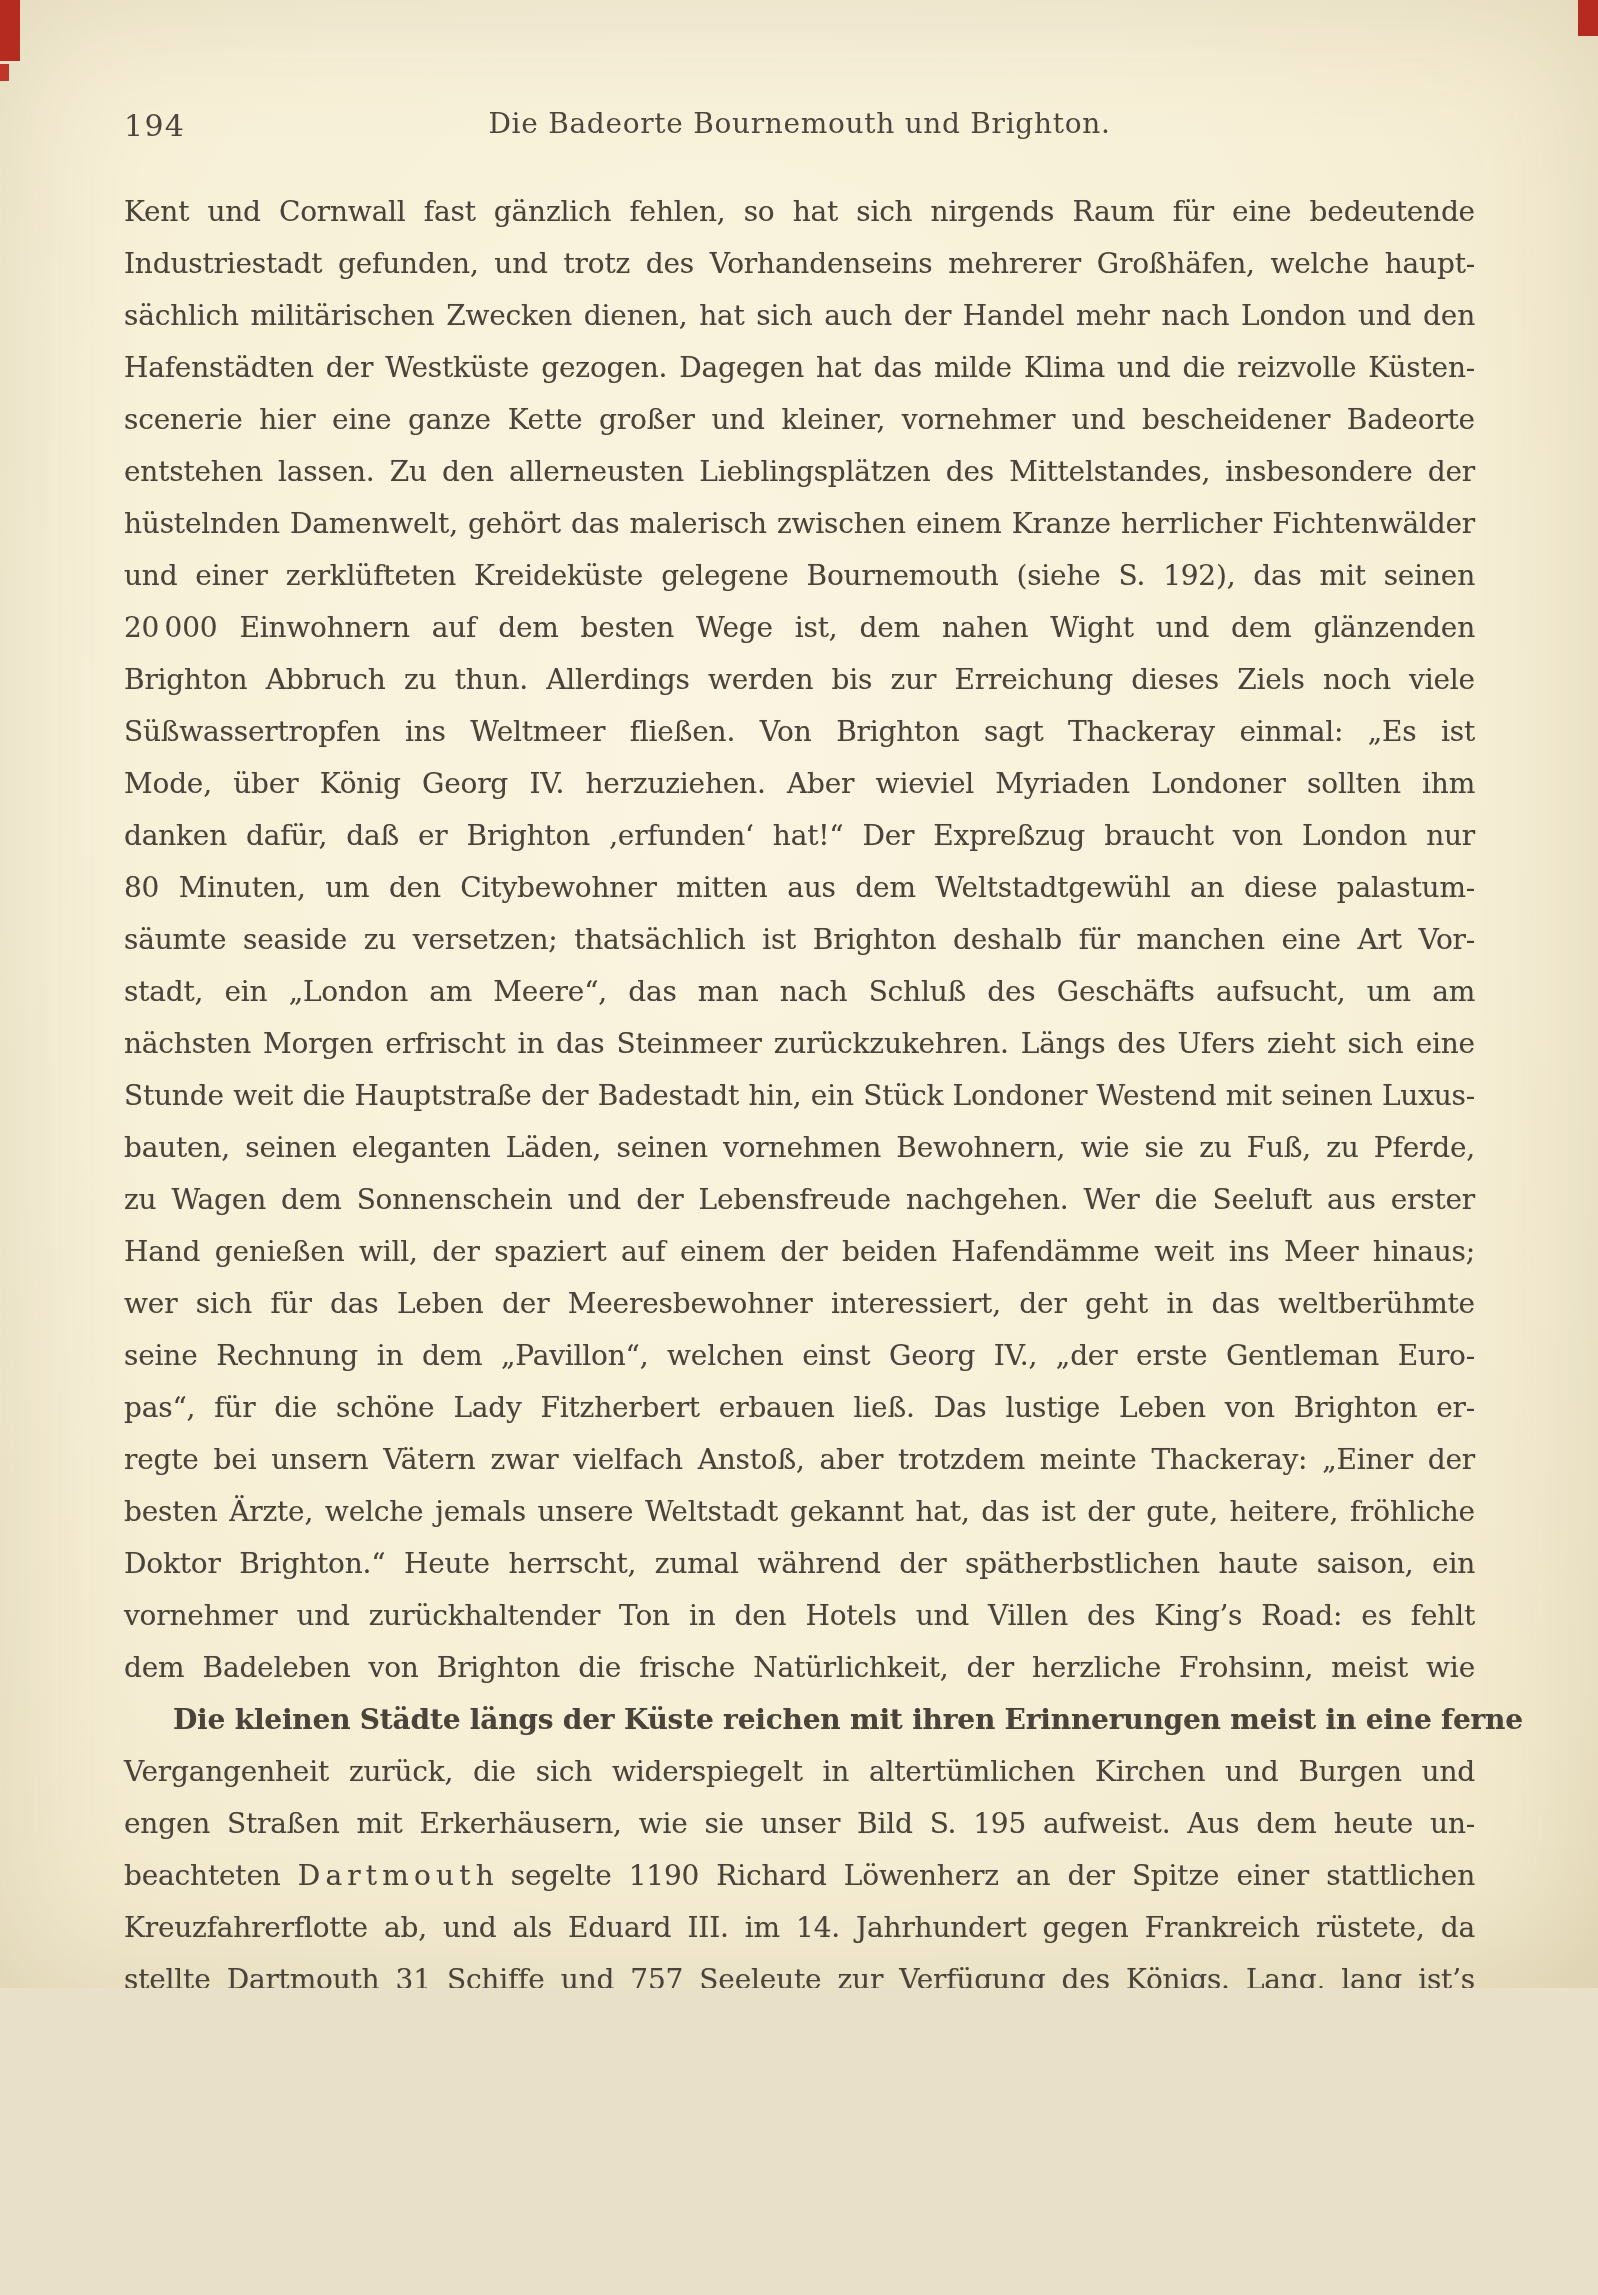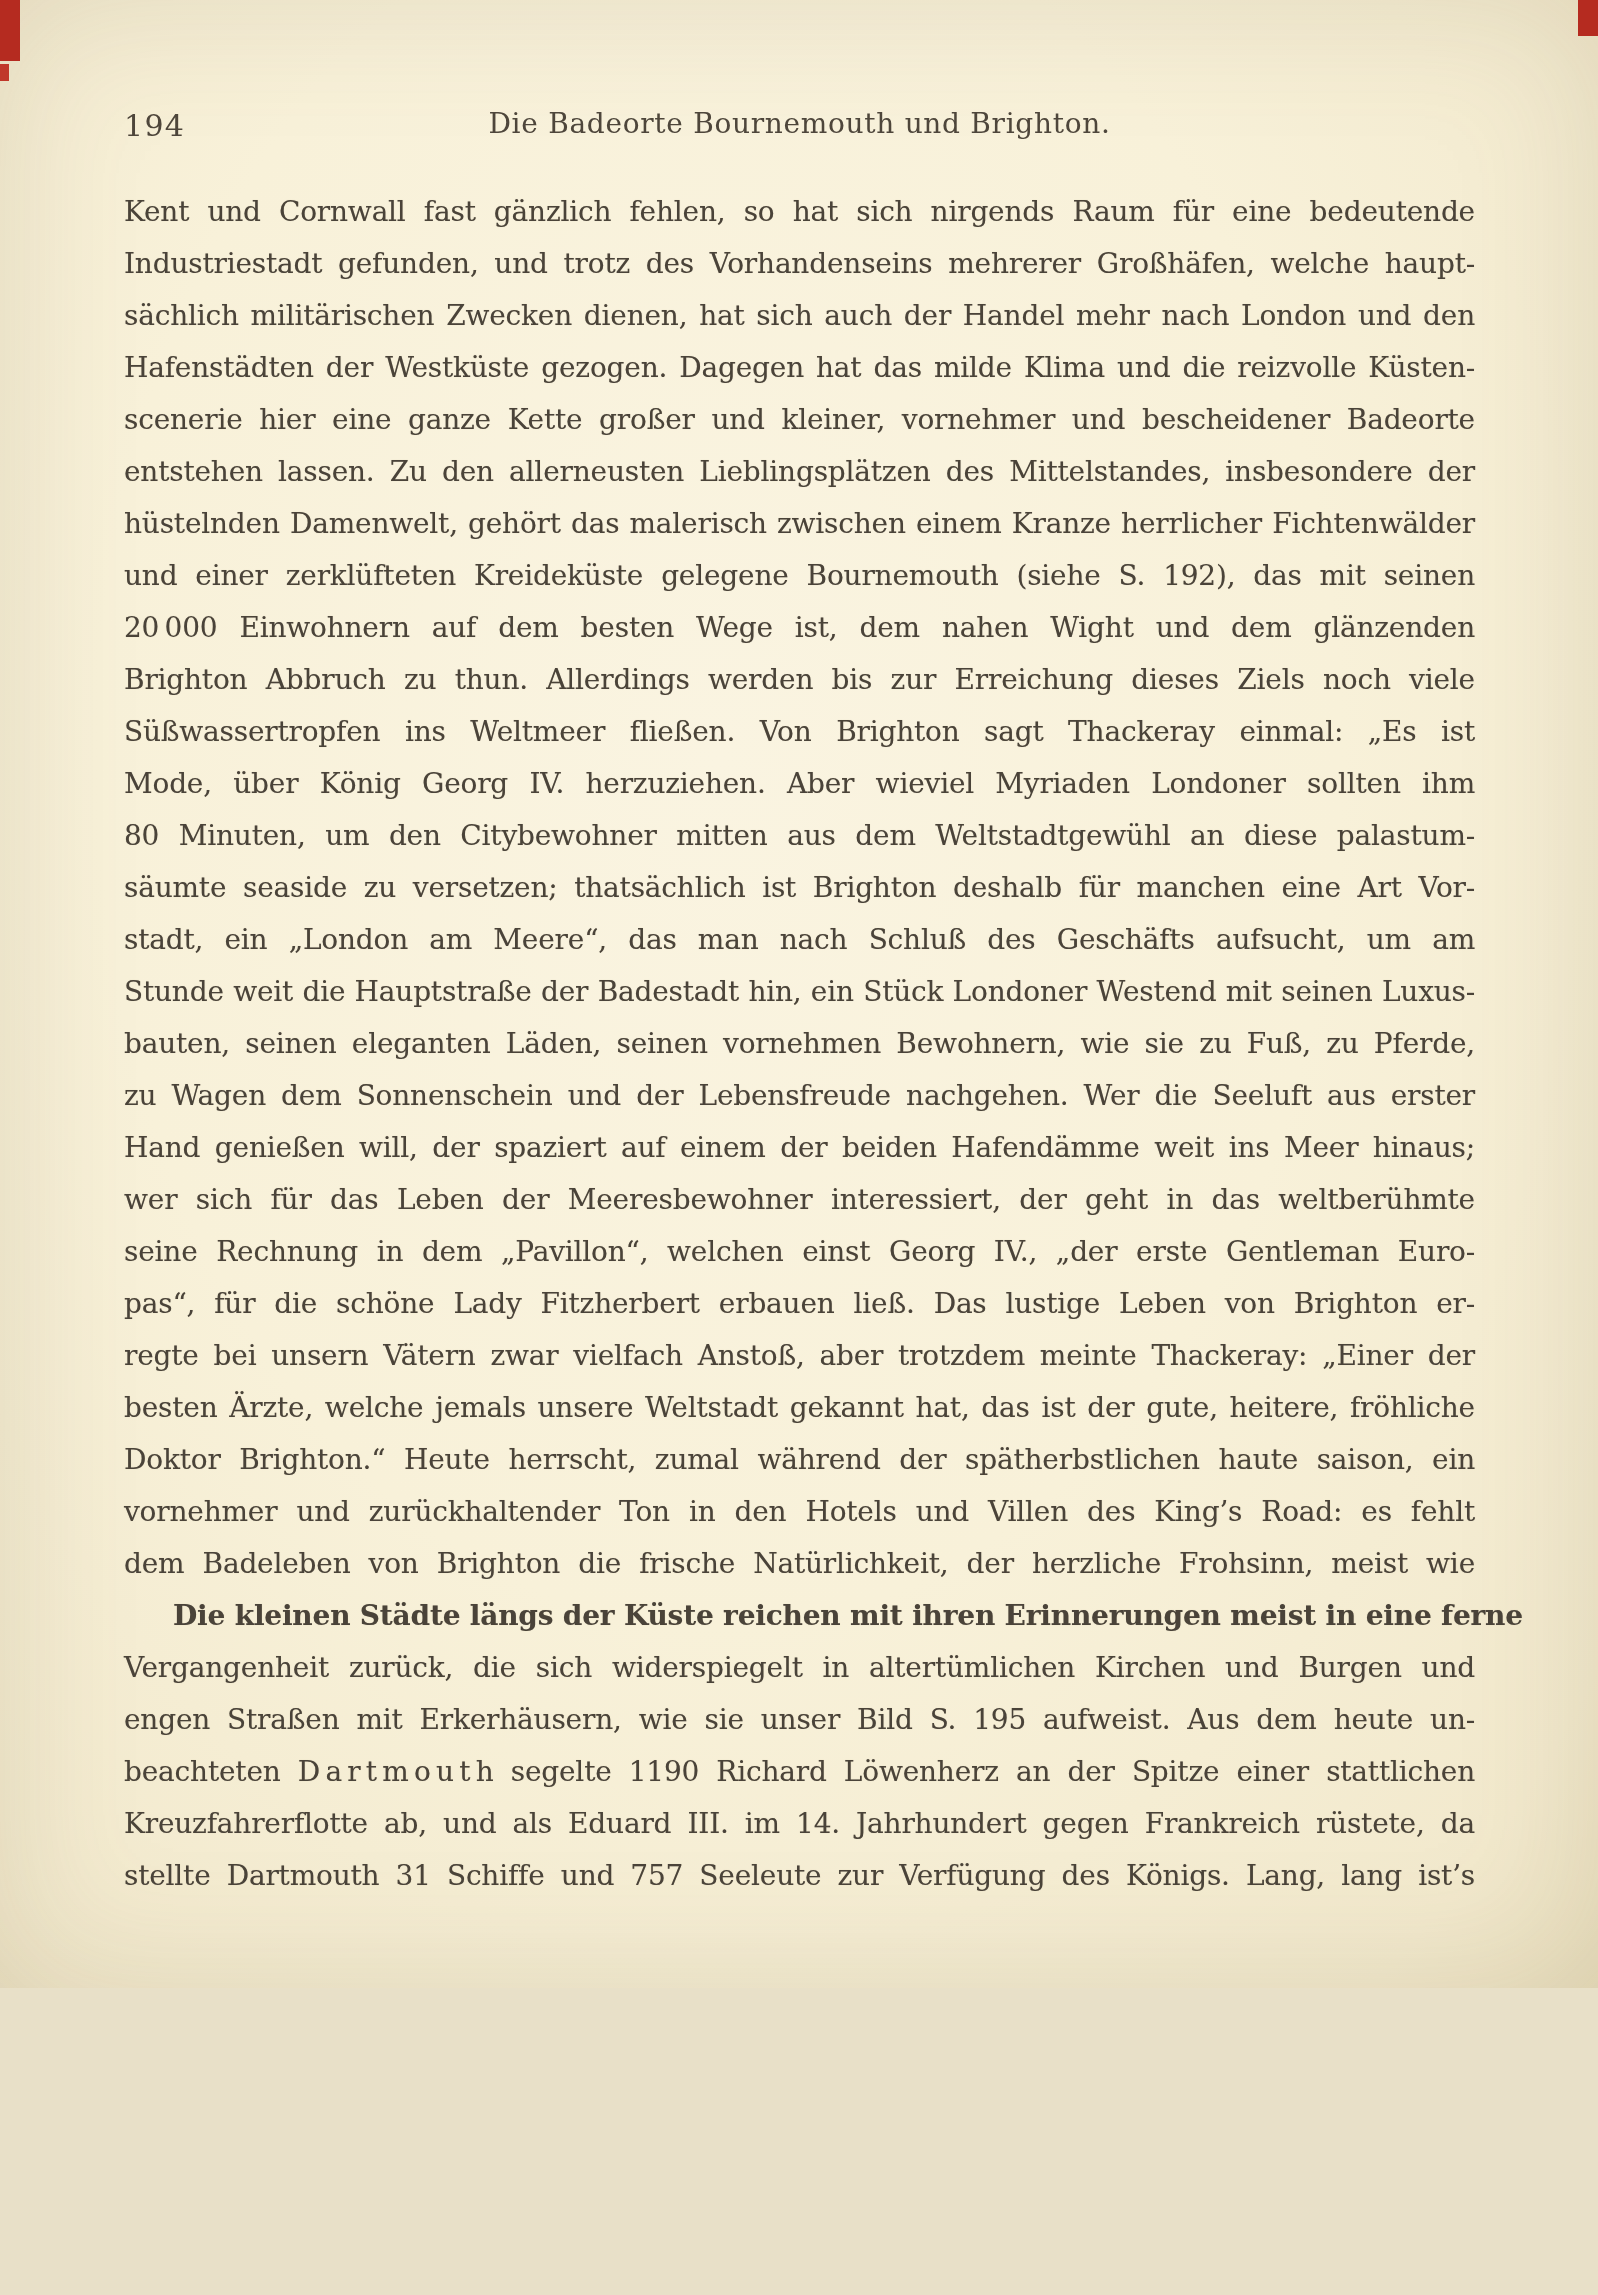--- a/index.html
+++ b/index.html
@@ -93,23 +93,25 @@
     <div class="line">sächlich militärischen Zwecken dienen, hat sich auch der Handel mehr nach London und den</div>
     <div class="line">Hafenstädten der Westküste gezogen. Dagegen hat das milde Klima und die reizvolle Küsten-</div>
     <div class="line">scenerie hier eine ganze Kette großer und kleiner, vornehmer und bescheidener Badeorte</div>
     <div class="line">entstehen lassen. Zu den allerneusten Lieblingsplätzen des Mittelstandes, insbesondere der</div>
     <div class="line">hüstelnden Damenwelt, gehört das malerisch zwischen einem Kranze herrlicher Fichtenwälder</div>
     <div class="line">und einer zerklüfteten Kreideküste gelegene Bournemouth (siehe S. 192), das mit seinen</div>
     <div class="line">20 000 Einwohnern auf dem besten Wege ist, dem nahen Wight und dem glänzenden</div>
     <div class="line">Brighton Abbruch zu thun. Allerdings werden bis zur Erreichung dieses Ziels noch viele</div>
     <div class="line">Süßwassertropfen ins Weltmeer fließen. Von Brighton sagt Thackeray einmal: „Es ist</div>
     <div class="line">Mode, über König Georg IV. herzuziehen. Aber wieviel Myriaden Londoner sollten ihm</div>
+    <div class="line">danken dafür, daß er Brighton ‚erfunden‘ hat!“ Der Expreßzug braucht von London nur</div>
     <div class="line">80 Minuten, um den Citybewohner mitten aus dem Weltstadtgewühl an diese palastum-</div>
     <div class="line">säumte seaside zu versetzen; thatsächlich ist Brighton deshalb für manchen eine Art Vor-</div>
     <div class="line">stadt, ein „London am Meere“, das man nach Schluß des Geschäfts aufsucht, um am</div>
+    <div class="line">nächsten Morgen erfrischt in das Steinmeer zurückzukehren. Längs des Ufers zieht sich eine</div>
     <div class="line">Stunde weit die Hauptstraße der Badestadt hin, ein Stück Londoner Westend mit seinen Luxus-</div>
     <div class="line">bauten, seinen eleganten Läden, seinen vornehmen Bewohnern, wie sie zu Fuß, zu Pferde,</div>
     <div class="line">zu Wagen dem Sonnenschein und der Lebensfreude nachgehen. Wer die Seeluft aus erster</div>
     <div class="line">Hand genießen will, der spaziert auf einem der beiden Hafendämme weit ins Meer hinaus;</div>
     <div class="line">wer sich für das Leben der Meeresbewohner interessiert, der geht in das weltberühmte</div>
     <div class="line">seine Rechnung in dem „Pavillon“, welchen einst Georg IV., „der erste Gentleman Euro-</div>
     <div class="line">pas“, für die schöne Lady Fitzherbert erbauen ließ. Das lustige Leben von Brighton er-</div>
     <div class="line">regte bei unsern Vätern zwar vielfach Anstoß, aber trotzdem meinte Thackeray: „Einer der</div>
     <div class="line">besten Ärzte, welche jemals unsere Weltstadt gekannt hat, das ist der gute, heitere, fröhliche</div>
     <div class="line">Doktor Brighton.“ Heute herrscht, zumal während der spätherbstlichen haute saison, ein</div>

